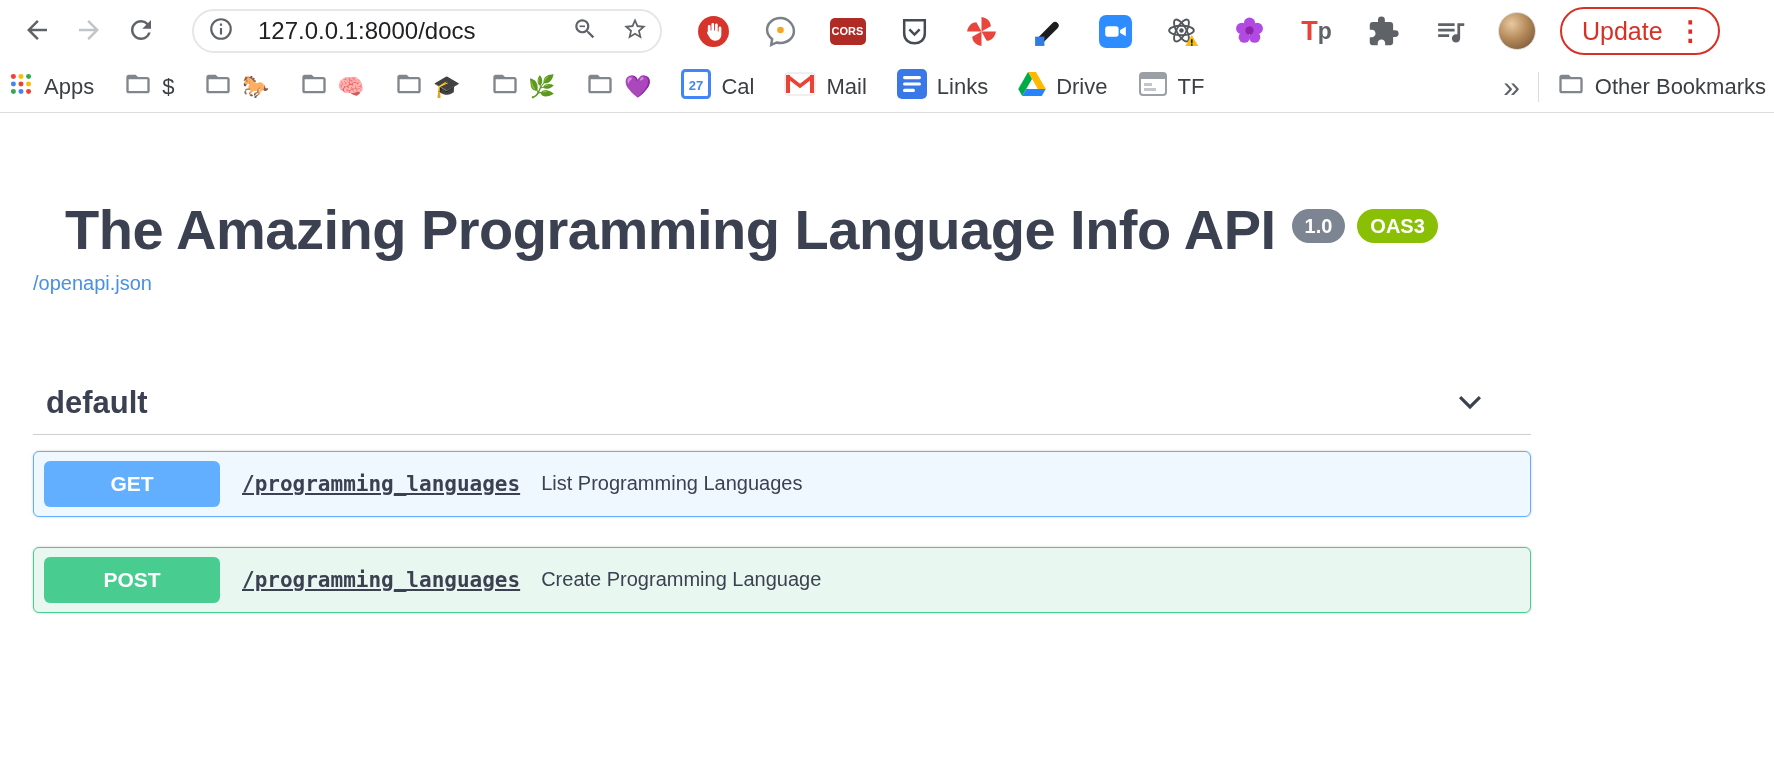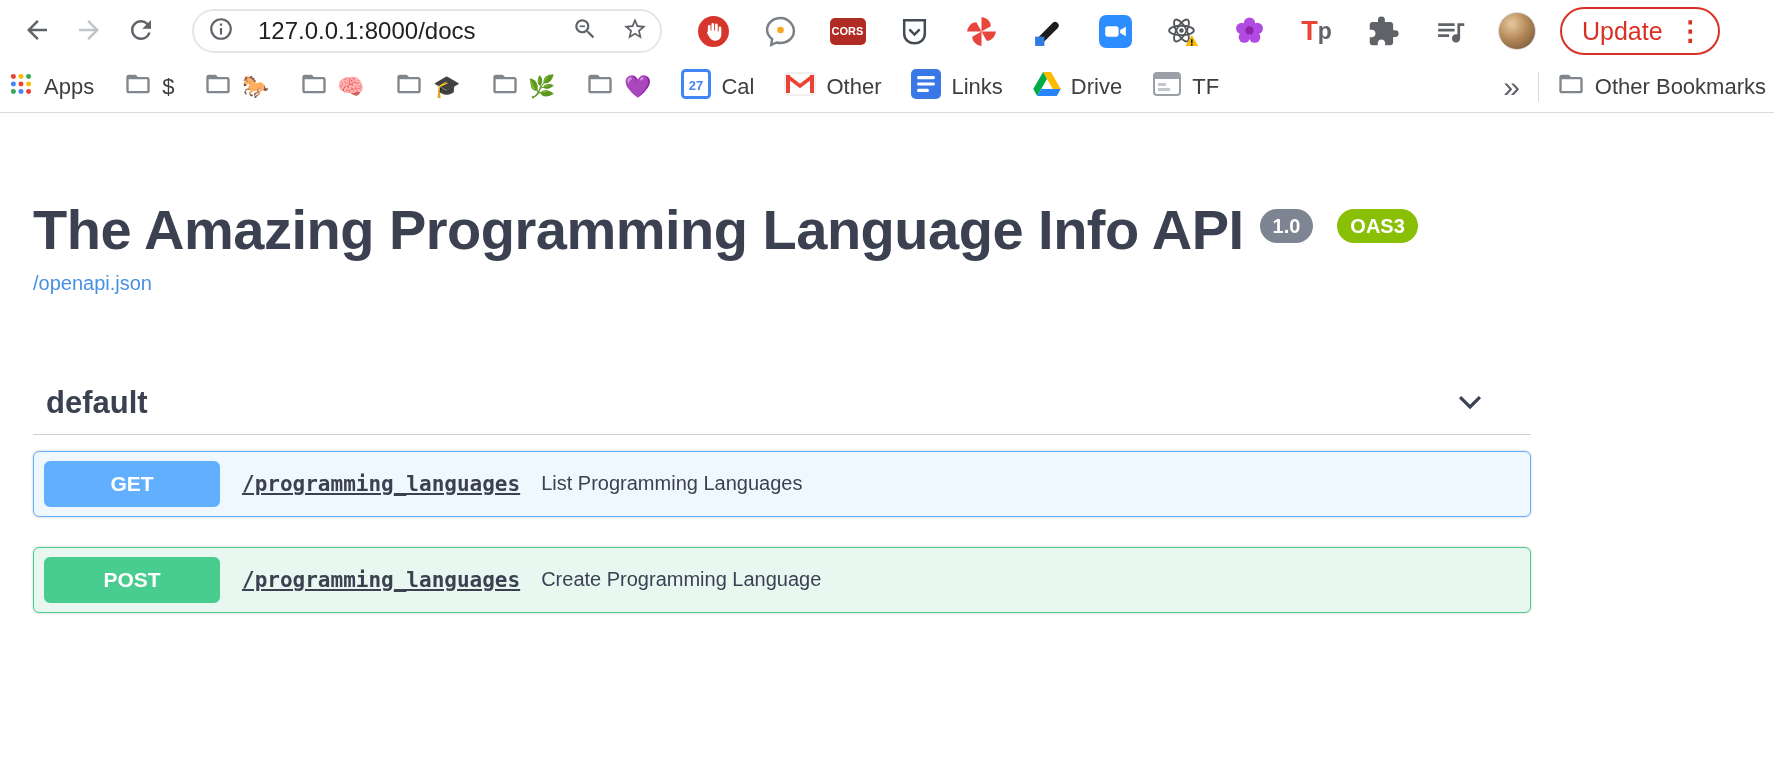--- a/index.html
+++ b/index.html
@@ -42,24 +42,24 @@
                border-bottom: 1px solid #dadce0; background: #fff; }
   .bm { display: flex; align-items: center; gap: 10px; font-size: 22px; color: #3c4043;
         cursor: pointer; white-space: nowrap; }
   .bm svg { flex: 0 0 auto; }
   .bm-right { margin-left: auto; display: flex; align-items: center; gap: 18px; }
   .overflow { font-size: 30px; color: #5f6368; cursor: pointer; line-height: 1; }
   .vsep { width: 1px; height: 30px; background: #dadce0; }
 
   
   .page { padding-left: 33px; }
-  .title-row { margin-top: 86px; display: flex; align-items: flex-start; gap: 16px; }
+  .title-row { margin-top: 86px; display: flex; align-items: flex-start; gap: 16px; margin-left: 32px; }
   .api-title { margin: 0; font-size: 56px; font-weight: bold; letter-spacing: -0.5px; line-height: 1.12;
                color: var(--heading, #3b4151); }
-  .badges { display: flex; gap: 24px; margin-top: 10px; }
+  .badges { display: flex; gap: 12px; margin-top: 10px; }
   .pill { color: #fff; font-weight: bold; font-size: 20px; padding: 5px 13px; border-radius: 40px; line-height: 1.2; }
   .pill.version { background: var(--version-badge-bg, #7d8492); }
   .pill.oas { background: var(--oas-badge-bg, #89bf04); }
   .spec-link { display: inline-block; margin-top: 10px; font-size: 20px;
                color: var(--link, #4990e2); text-decoration: none; cursor: pointer; }
   .description { margin-top: 44px; font-size: 21px; color: var(--heading, #3b4151); }
   .section { width: 1498px; margin-top: 90px; }
   .section-header { display: flex; align-items: center; justify-content: space-between;
                     padding: 0 44px 12px 13px; border-bottom: 1px solid rgba(59,65,81,.25); cursor: pointer; gap: 40px; }
   .section-title { margin: 0; font-size: 31px; font-weight: bold; color: var(--heading, #3b4151); }
@@ -266,21 +266,21 @@
         </svg></span>
     <span>Cal</span>
   </div>
   <div class="bm">
     <span><svg viewBox="0 0 32 24" width="32" height="24">
           <rect x="1" y="1" width="30" height="22" rx="3" fill="#fff" stroke="#e0e0e0"></rect>
           <rect x="2" y="3" width="4" height="18" fill="#ea4335"></rect>
           <rect x="26" y="3" width="4" height="18" fill="#ea4335"></rect>
           <path d="M3 4l13 10L29 4" fill="none" stroke="#ea4335" stroke-width="3.5"></path>
         </svg></span>
-    <span>Other</span>
+    <span>Mail</span>
   </div>
   <div class="bm">
     <span><svg viewBox="0 0 30 30" width="30" height="30">
           <rect width="30" height="30" rx="5" fill="#3b78e7"></rect>
           <rect x="6" y="7" width="18" height="3.2" rx="1.6" fill="#fff"></rect>
           <rect x="6" y="13.4" width="18" height="3.2" rx="1.6" fill="#fff"></rect>
           <rect x="6" y="19.8" width="12" height="3.2" rx="1.6" fill="#fff"></rect>
         </svg></span>
     <span>Links</span>
   </div>

